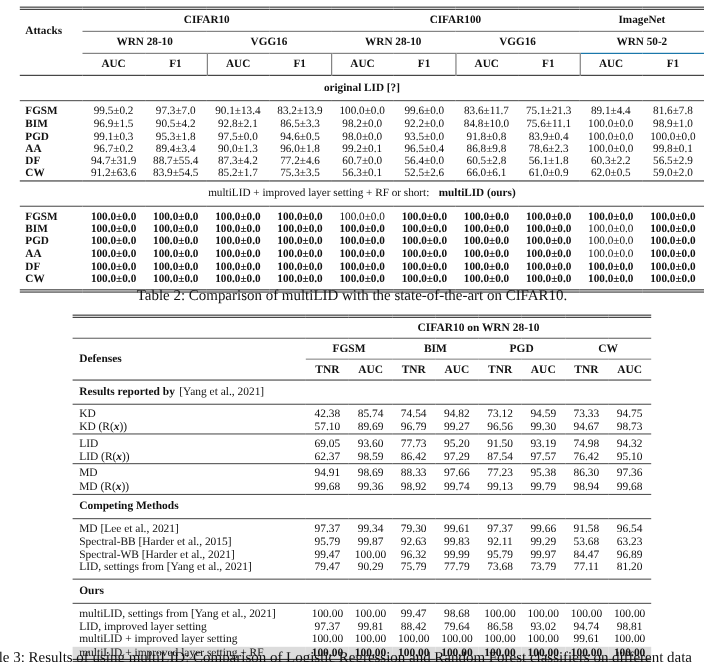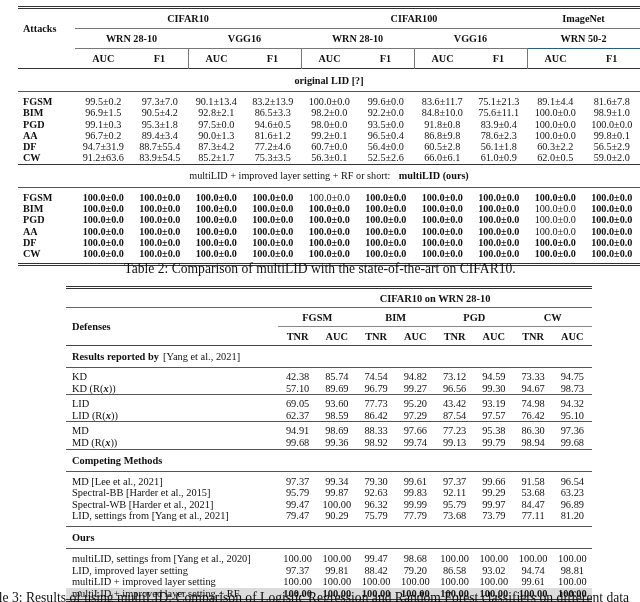--- a/index.html
+++ b/index.html
@@ -130,21 +130,21 @@
         <td>91.8±0.8</td>
         <td>83.9±0.4</td>
         <td>100.0±0.0</td>
         <td>100.0±0.0</td>
       </tr>
       <tr class="data-row">
         <td class="attack">AA</td>
         <td>96.7±0.2</td>
         <td>89.4±3.4</td>
         <td>90.0±1.3</td>
-        <td>81.6±1.2</td>
+        <td>96.0±1.8</td>
         <td>99.2±0.1</td>
         <td>96.5±0.4</td>
         <td>86.8±9.8</td>
         <td>78.6±2.3</td>
         <td>100.0±0.0</td>
         <td>99.8±0.1</td>
       </tr>
       <tr class="data-row">
         <td class="attack">DF</td>
         <td>94.7±31.9</td>
@@ -314,21 +314,21 @@
         <td>99.30</td>
         <td>94.67</td>
         <td>98.73</td>
       </tr>
       <tr class="r">
         <td class="def" style="padding-top: 3px;">LID</td>
         <td style="padding-top: 3px;">69.05</td>
         <td style="padding-top: 3px;">93.60</td>
         <td style="padding-top: 3px;">77.73</td>
         <td style="padding-top: 3px;">95.20</td>
-        <td style="padding-top: 3px;">43.42</td>
+        <td style="padding-top: 3px;">91.50</td>
         <td style="padding-top: 3px;">93.19</td>
         <td style="padding-top: 3px;">74.98</td>
         <td style="padding-top: 3px;">94.32</td>
       </tr>
       <tr class="r grp-end">
         <td class="def">LID (R(<b><i>x</i></b>))</td>
         <td>62.37</td>
         <td>98.59</td>
         <td>86.42</td>
         <td>97.29</td>
@@ -403,36 +403,36 @@
         <td style="padding-bottom: 4px; margin-left: 32px;">77.79</td>
         <td style="padding-bottom: 4px;">73.68</td>
         <td style="padding-bottom: 4px;">73.79</td>
         <td style="padding-bottom: 4px;">77.11</td>
         <td style="padding-bottom: 4px;">81.20</td>
       </tr>
       <tr class="sec">
         <td class="def" colspan="9"><span>Ours</span></td>
       </tr>
       <tr class="r">
-        <td class="def" style="padding-top: 4px;">multiLID, settings from [Yang et al., 2020]</td>
+        <td class="def" style="padding-top: 4px;">multiLID, settings from [Yang et al., 2021]</td>
         <td style="padding-top: 4px;">100.00</td>
         <td style="padding-top: 4px;">100.00</td>
         <td style="padding-top: 4px;">99.47</td>
         <td style="padding-top: 4px;">98.68</td>
         <td style="padding-top: 4px;">100.00</td>
         <td style="padding-top: 4px;">100.00</td>
         <td style="padding-top: 4px;">100.00</td>
         <td style="padding-top: 4px;">100.00</td>
       </tr>
       <tr class="r">
         <td class="def">LID, improved layer setting</td>
         <td>97.37</td>
         <td>99.81</td>
         <td>88.42</td>
-        <td>79.20</td>
+        <td>79.64</td>
         <td>86.58</td>
         <td>93.02</td>
         <td>94.74</td>
         <td>98.81</td>
       </tr>
       <tr class="r">
         <td class="def">multiLID + improved layer setting</td>
         <td>100.00</td>
         <td>100.00</td>
         <td>100.00</td>

